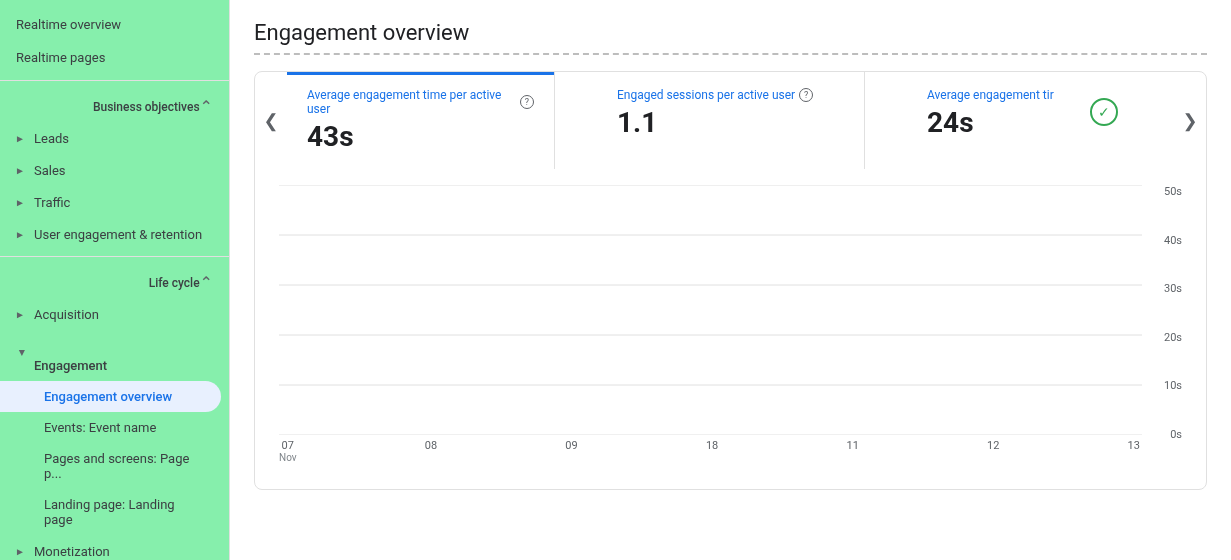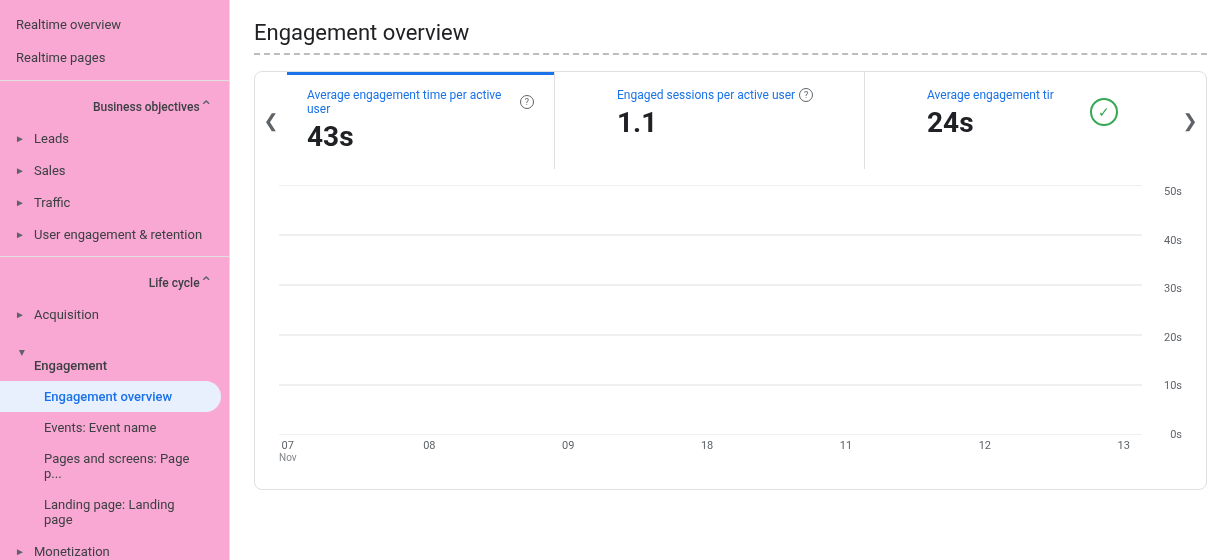--- a/index.html
+++ b/index.html
@@ -2,21 +2,21 @@
 <html><head>
   <meta charset="utf-8">
   <style>
     * { box-sizing: border-box; margin: 0; padding: 0; }
     body { font-family: 'Google Sans', Roboto, Arial, sans-serif; font-size: 14px; color: #202124; background: #fff; display: flex; height: 560px; overflow: hidden; }
 
     
     .sidebar {
       width: 230px;
       min-width: 230px;
-      background: #f9a8d4;
+      background: #86efac;
       border-right: 1px solid #e0e0e0;
       overflow-y: auto;
       padding-top: 8px;
     }
     .sidebar-item {
       display: flex;
       align-items: center;
       padding: 8px 16px 8px 12px;
       cursor: pointer;
       border-radius: 0 20px 20px 0;
@@ -192,21 +192,21 @@
     }
     .y-label {
       font-size: 11px;
       color: #5f6368;
     }
 
     .x-axis {
       position: absolute;
       bottom: 0;
       left: 0;
-      right: 52px;
+      right: 42px;
       height: 30px;
       display: flex;
       justify-content: space-between;
       align-items: flex-start;
       padding-top: 4px;
     }
     .x-label {
       font-size: 11px;
       color: #5f6368;
       text-align: center;

